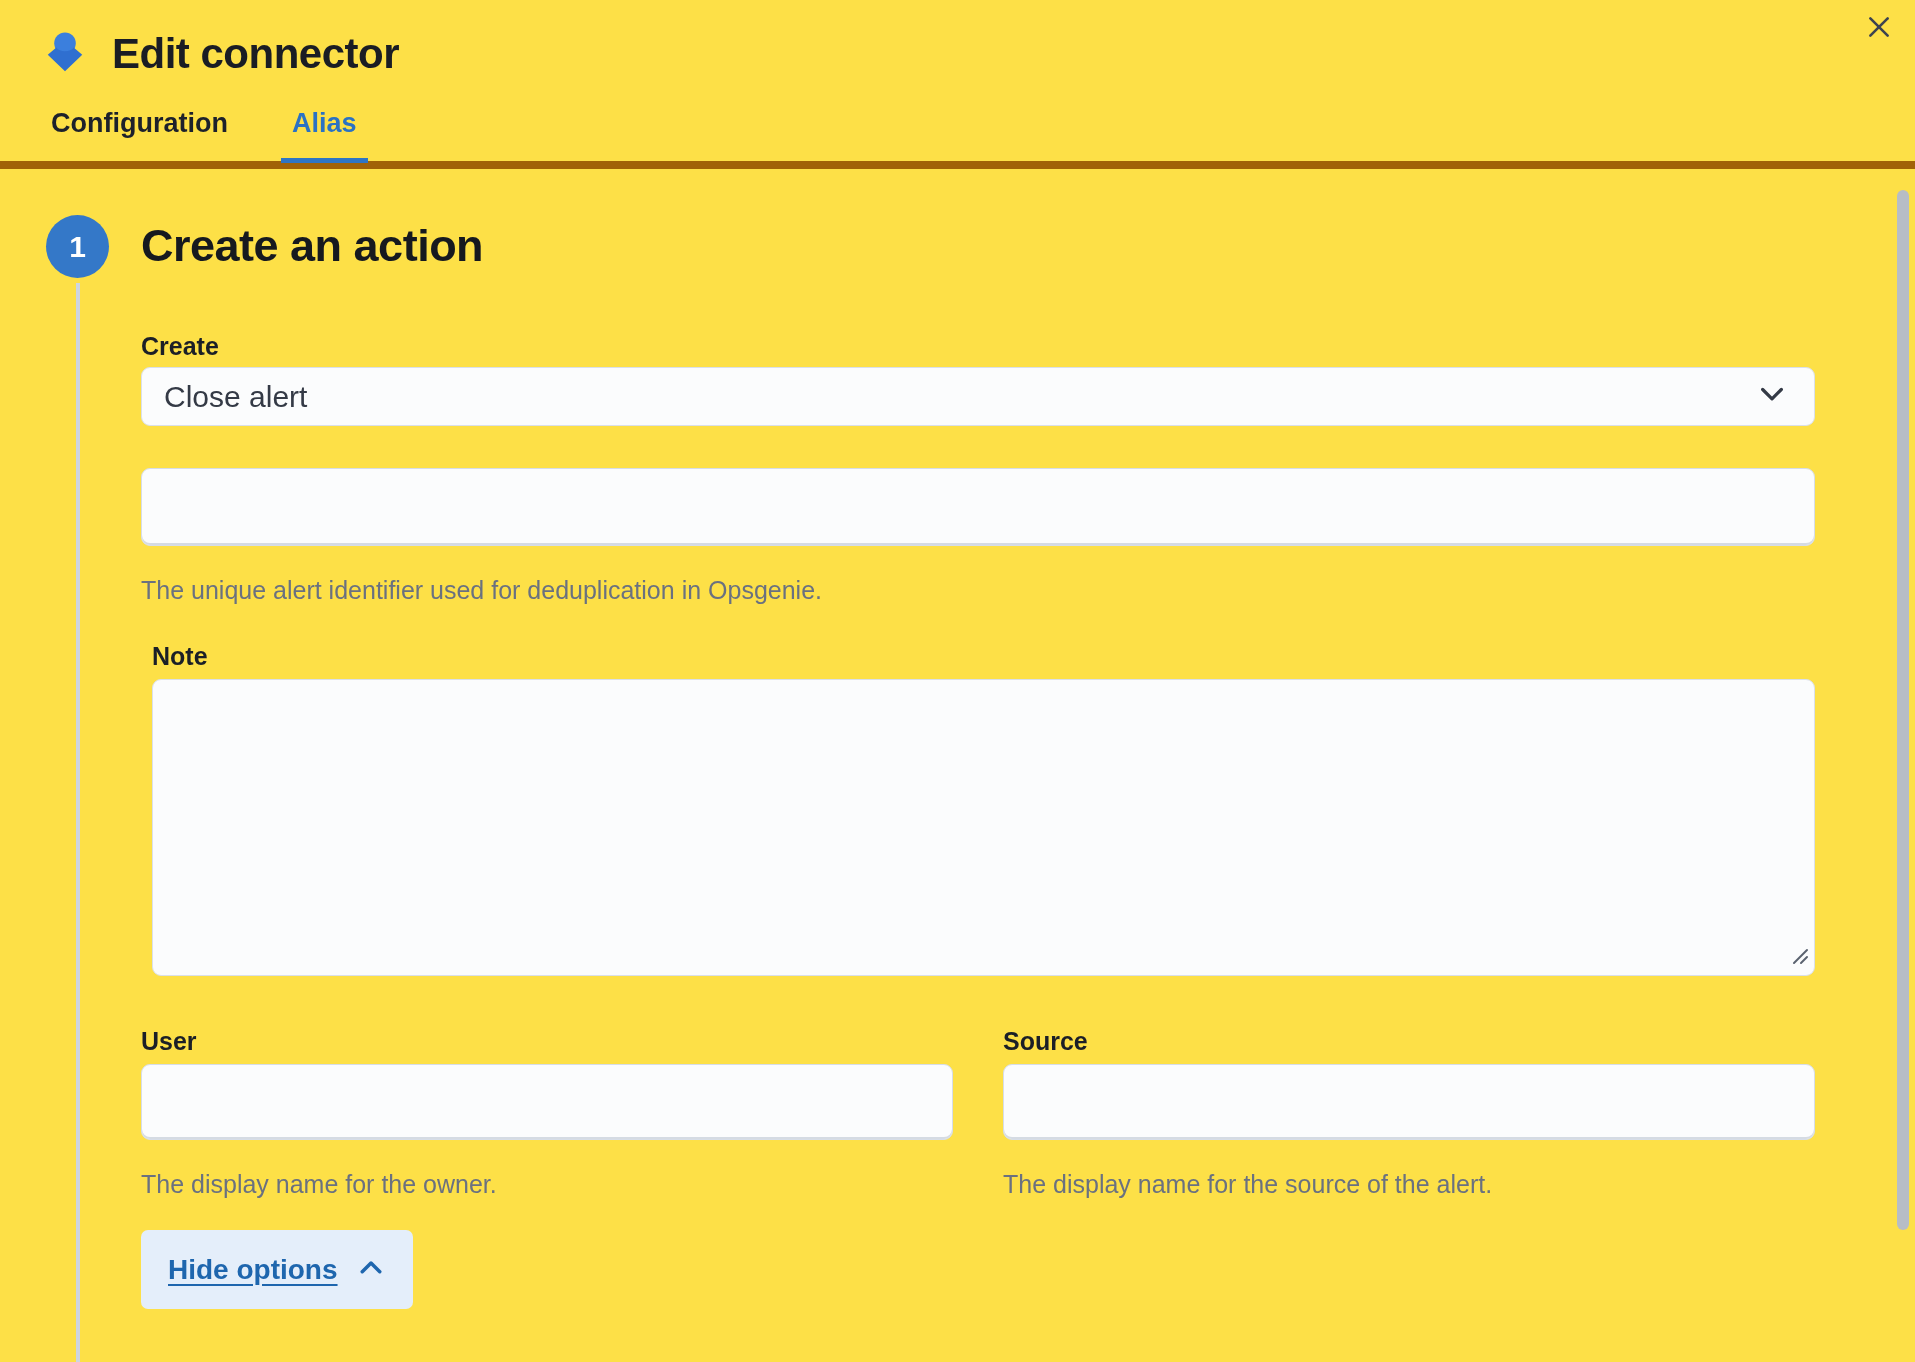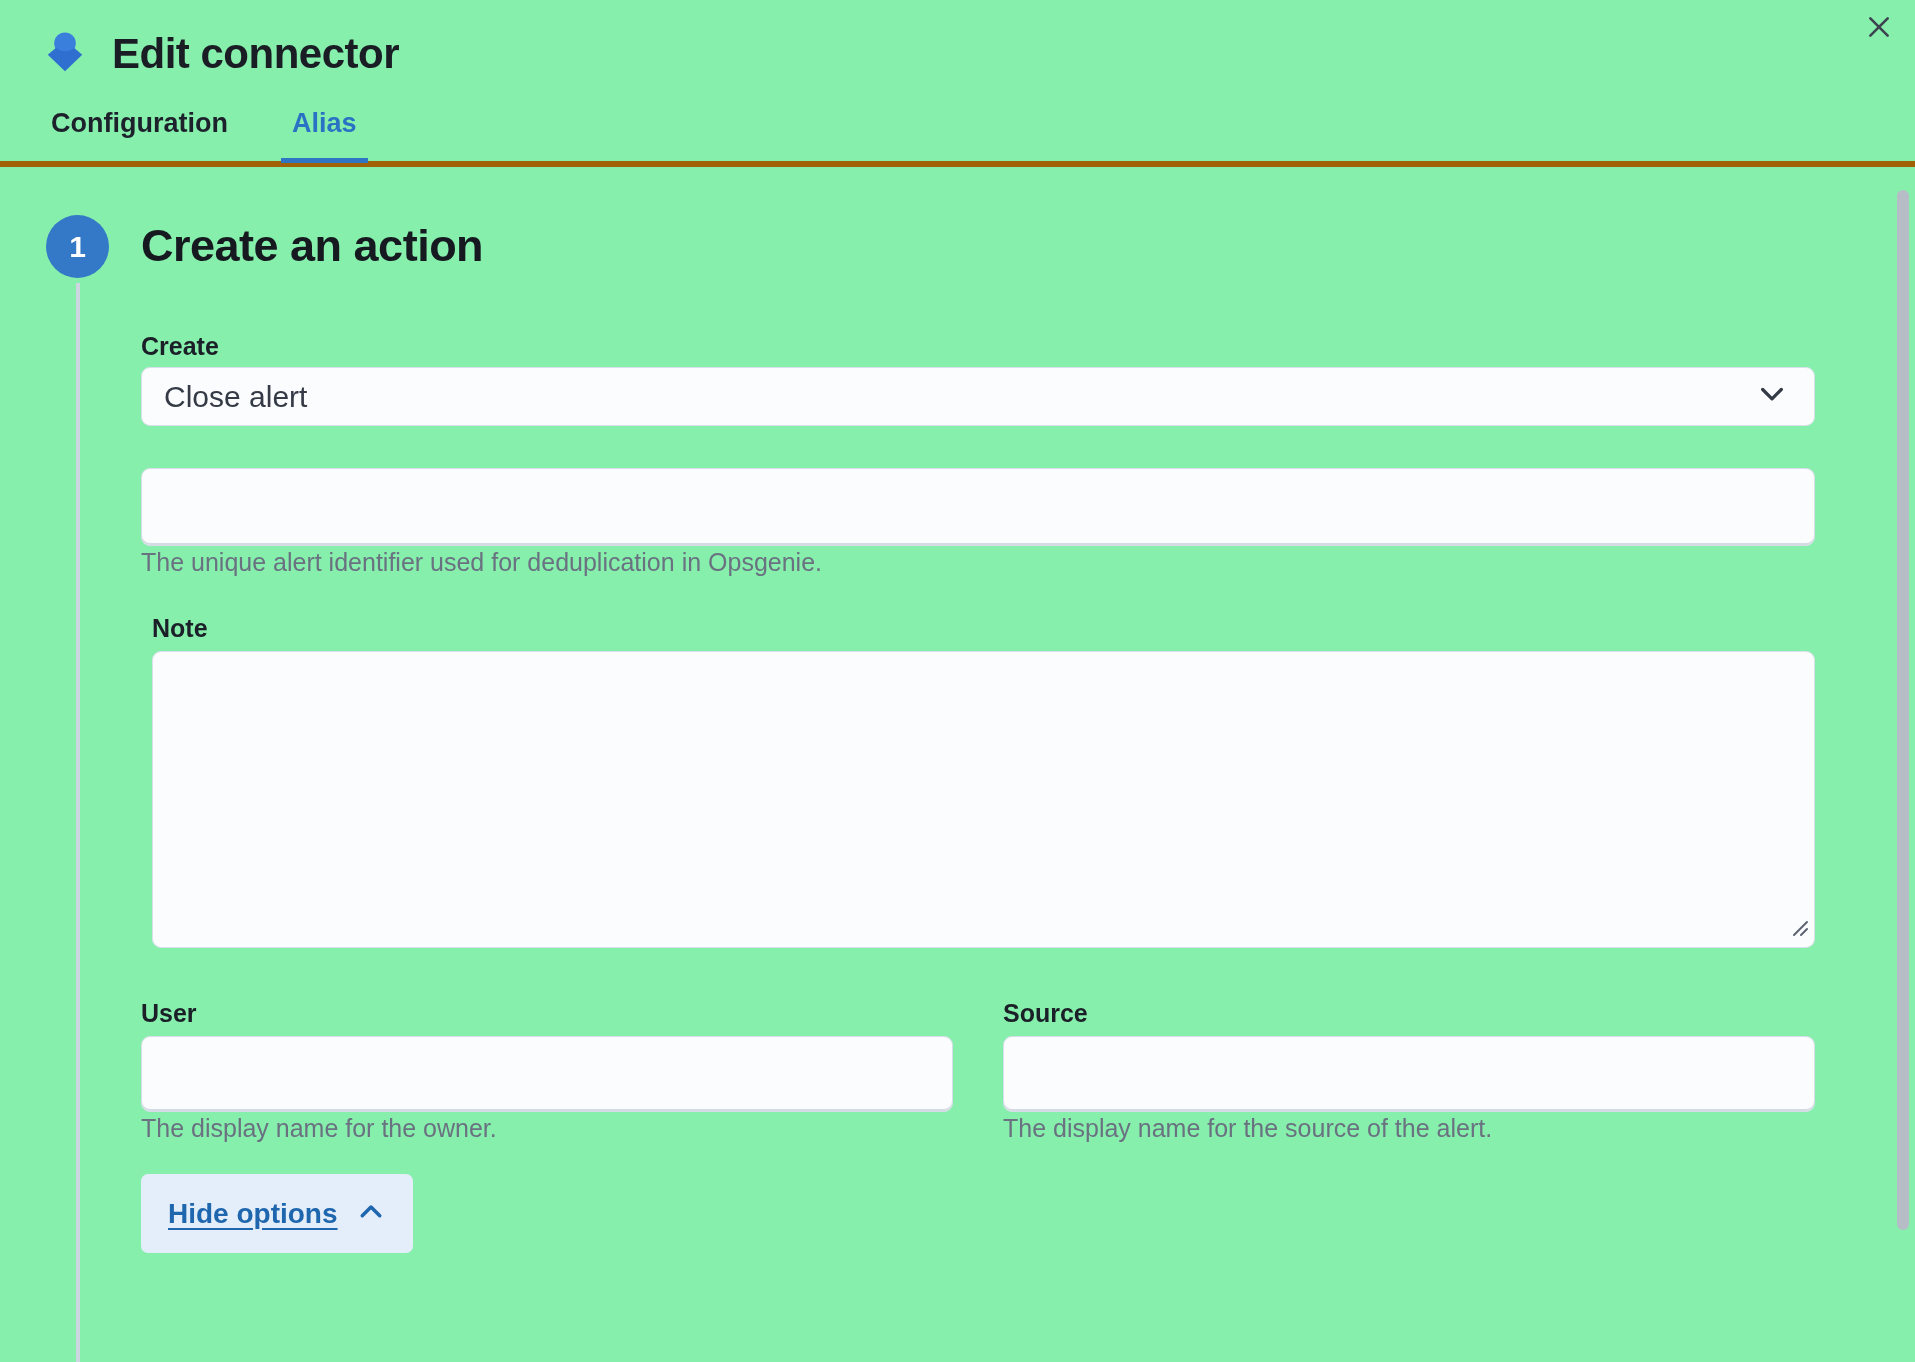--- a/index.html
+++ b/index.html
@@ -2,42 +2,42 @@
 <html><head>
 <meta charset="utf-8">
 <style>
   * { margin:0; padding:0; box-sizing:border-box; }
   html,body { background:#fff; }
   body { font-family:"Liberation Sans", sans-serif; color:#1b1f27; }
 
   .flyout {
     position:relative;
     width:1915px; height:1362px;
-    background:#86efac;
+    background:#fde047;
     overflow:hidden;
   }
 
   
   .header { padding:30px 0 0 42px; display:flex; align-items:center; gap:24px; }
   .app-icon { width:46px; height:46px; flex:0 0 auto; }
   .flyout-title { font-size:42px; font-weight:700; color:#1a1d24; letter-spacing:-0.5px; }
 
   .close-btn {
     position:absolute; top:6px; right:14px;
     width:44px; height:44px;
     display:flex; align-items:center; justify-content:center;
     background:transparent; border:none; cursor:pointer;
   }
 
   
   .tabs {
     display:flex; gap:42px;
     padding:0 0 0 40px;
     margin-top:26px;
-    border-bottom:6px solid #a16207;
+    border-bottom:8px solid #a16207;
   }
   .tab {
     position:relative;
     padding:4px 11px 22px 11px;
     font-size:27px; font-weight:700;
     color:#1d212b;
     cursor:pointer;
   }
   .tab.active { color:#2a72c4; }
   .tab.active::after {
@@ -59,21 +59,21 @@
   }
   .step-line { width:4px; flex:1 1 auto; margin-top:5px; background:#cdd5e1; }
 
   .step-content { flex:1 1 auto; margin-left:32px; padding-right:100px; }
   .step-title { font-size:45px; font-weight:700; line-height:62px; color:#16191f; letter-spacing:-0.5px; }
 
   
   .form-label { font-size:25px; font-weight:700; line-height:34px; color:#1b1f27; }
   .label-row { display:flex; justify-content:space-between; align-items:baseline; }
   .required { font-size:25px; font-weight:400; color:#6a7180; }
-  .help-text { font-size:25px; line-height:32px; color:#6a7180; margin-top:0; }
+  .help-text { font-size:25px; line-height:32px; color:#6a7180; margin-top:28px; }
 
   .group-action { margin-top:52px; }
   .select-box {
     position:relative; margin-top:4px;
     height:59px; width:100%;
     background:#fbfcfd;
     border:1px solid #dae0ea;
     border-radius:9px;
     display:flex; align-items:center;
     padding:0 70px 0 22px;

